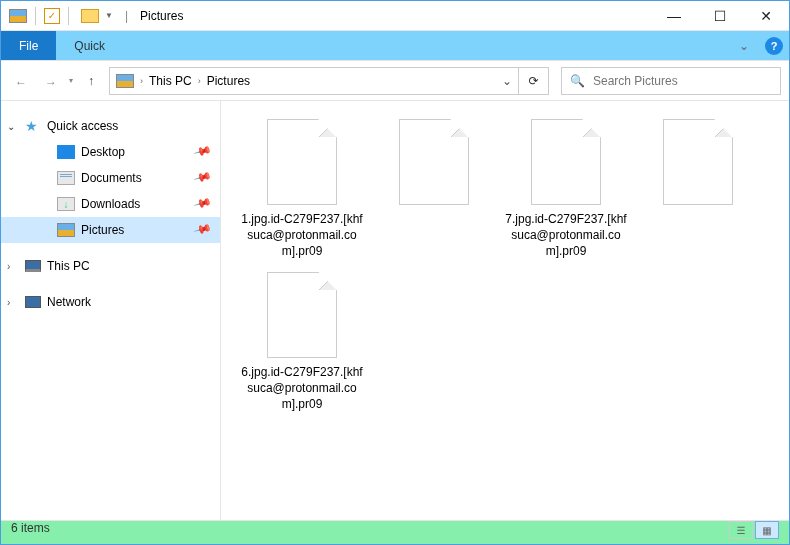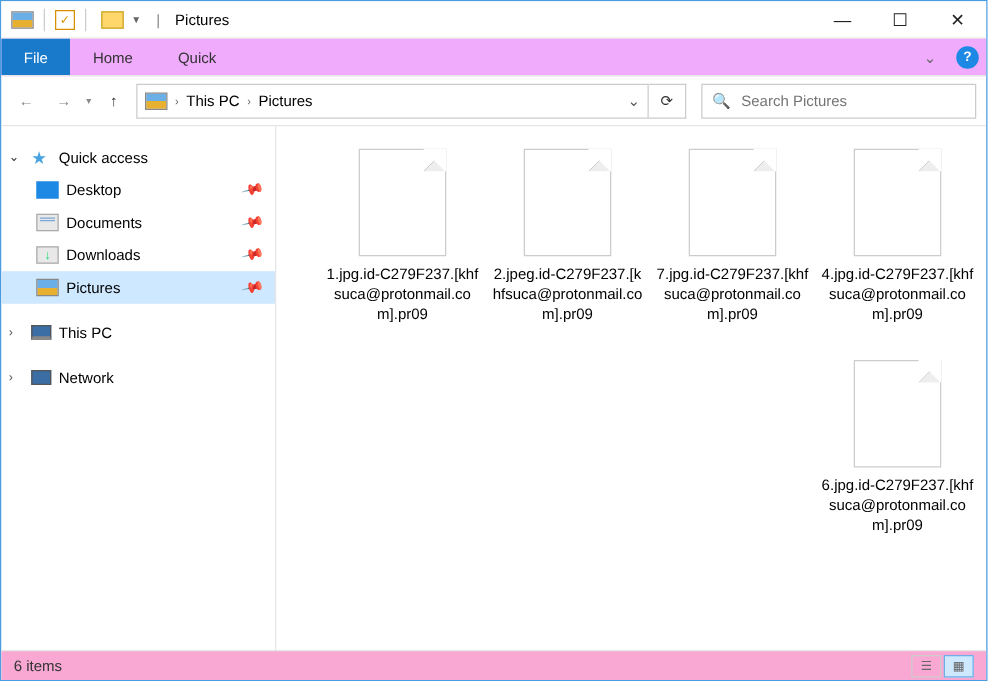--- a/index.html
+++ b/index.html
@@ -12,21 +12,21 @@
 .qat-sep { width: 1px; height: 18px; background: #ccc; margin: 0 4px; }
 .qat-check { width: 16px; height: 16px; border: 1px solid #d89000; display: flex; align-items: center; justify-content: center; color: #d89000; font-size: 10px; }
 .qat-folder { width: 18px; height: 14px; background: #ffd76a; border: 1px solid #c9a227; margin-left: 4px; }
 .qat-drop { color: #666; font-size: 8px; margin-left: 2px; }
 .title-sep { color: #888; margin: 0 8px; }
 .title-text { color: #000; }
 .win-controls { margin-left: auto; display: flex; }
 .win-btn { width: 46px; height: 30px; display: flex; align-items: center; justify-content: center; font-size: 14px; color: #222; }
 
 
-.ribbon { height: 30px; display: flex; align-items: stretch; background: #f0abfc; border-bottom: 1px solid #e5e5e5; }
+.ribbon { height: 30px; display: flex; align-items: stretch; background: #7dd3fc; border-bottom: 1px solid #e5e5e5; }
 .file-tab { background: #1979ca; color: #fff; padding: 0 18px; display: flex; align-items: center; }
 .rib-tab { padding: 0 18px; display: flex; align-items: center; color: #333; }
 .rib-spacer { flex: 1; }
 .rib-expand { width: 30px; display: flex; align-items: center; justify-content: center; color: #666; }
 .help-btn { width: 30px; display: flex; align-items: center; justify-content: center; }
 .help-circle { width: 18px; height: 18px; border-radius: 50%; background: #1e88e5; color: #fff; font-size: 11px; font-weight: bold; display: flex; align-items: center; justify-content: center; }
 
 
 .navbar { height: 40px; display: flex; align-items: center; padding: 0 8px; gap: 6px; border-bottom: 1px solid #e5e5e5; }
 .nav-arrow { width: 24px; height: 24px; display: flex; align-items: center; justify-content: center; color: #888; }
@@ -38,47 +38,47 @@
 .crumb { color: #000; }
 .addr-end { margin-left: auto; display: flex; gap: 10px; color: #555; }
 .refresh { width: 30px; height: 28px; border: 1px solid #ccc; border-left: none; display: flex; align-items: center; justify-content: center; color: #333; margin-left: -6px; }
 .search { width: 220px; height: 28px; border: 1px solid #ccc; display: flex; align-items: center; padding: 0 8px; gap: 8px; color: #888; margin-left: 6px; }
 .search input { border: none; outline: none; flex: 1; color: #888; font-style: normal; }
 
 
 .body { display: flex; height: 420px; }
 .sidebar { width: 220px; padding: 12px 0 0 0; border-right: 1px solid #e5e5e5; overflow: hidden; }
 .tree-item { display: flex; align-items: center; height: 26px; padding-left: 14px; gap: 6px; position: relative; }
-.tree-item.child { padding-left: 28px; }
+.tree-item.child { padding-left: 56px; }
 .tree-item.top { padding-left: 24px; }
 .tree-item.selected { background: #cde8ff; }
 .tree-chev { position: absolute; left: 6px; color: #555; font-size: 10px; transform: rotate(0deg); }
 .tree-chev.expanded { transform: none; color: #333; }
 .tree-chev.top2 { left: 6px; }
 .star-icon { width: 16px; height: 16px; color: #4aa3e0; font-size: 14px; }
 .folder-ico { width: 18px; height: 14px; }
 .desktop-ico { background: #1e88e5; }
 .docs-ico { background: #e8e8e8; border: 1px solid #aaa; position: relative; }
 .docs-ico::after { content: ""; position: absolute; inset: 2px; border-top: 3px double #7aa7d9; }
 .down-ico { background: #e8e8e8; border: 1px solid #aaa; display: flex; align-items: center; justify-content: center; color: #2d7; font-size: 10px; }
 .pic-ico { background: linear-gradient(#6ab0e6 50%, #e8b030 50%); border: 1px solid #888; }
 .pc-ico { width: 16px; height: 12px; background: #3a6ea5; border: 1px solid #555; border-bottom: 3px solid #888; }
 .net-ico { width: 16px; height: 12px; background: #3a6ea5; border: 1px solid #555; }
 .pin { margin-left: auto; margin-right: 10px; color: #888; font-size: 12px; transform: rotate(30deg); }
 
 
-.files { flex: 1; padding: 18px 10px 0 20px; display: flex; flex-wrap: wrap; align-content: flex-start; gap: 28px 10px; overflow: hidden; justify-content: flex-end; }
+.files { flex: 1; padding: 18px 10px 0 20px; display: flex; flex-wrap: wrap; align-content: flex-start; gap: 12px 10px; overflow: hidden; }
 .file { width: 122px; display: flex; flex-direction: column; align-items: center; text-align: center; }
 .file-icon { width: 70px; height: 86px; background: #fff; border: 1px solid #ccc; position: relative; margin-bottom: 6px; }
 .file-icon::before { content: ""; position: absolute; top: -1px; right: -1px; width: 18px; height: 18px; background: linear-gradient(135deg, #fff 48%, #ccc 50%, #eee 52%); }
 .file-icon::after { content: ""; position: absolute; top: -1px; right: -1px; width: 18px; height: 18px; background: #fff; clip-path: polygon(100% 0, 100% 100%, 0 0); border-left: 1px solid #ccc; border-bottom: 1px solid #ccc; }
 .fname { color: #000; line-height: 1.35; word-break: break-all; max-height: 52px; overflow: hidden; }
 
 
-.status { position: absolute; bottom: 0; left: 0; right: 0; height: 24px; border-top: 1px solid #e5e5e5; display: flex; align-items: center; padding: 0 10px; background: #f9a8d4; }
+.status { position: absolute; bottom: 0; left: 0; right: 0; height: 24px; border-top: 1px solid #e5e5e5; display: flex; align-items: flex-start; padding: 0 10px; background: #86efac; }
 .status-text { color: #333; }
 .view-btns { margin-left: auto; display: flex; gap: 2px; }
 .vbtn { width: 24px; height: 18px; border: 1px solid #ccc; display: flex; align-items: center; justify-content: center; font-size: 10px; color: #666; }
 .vbtn.active { background: #cde8ff; border-color: #6ab0e6; }
 </style>
 </head>
 <body>
 
 <div class="titlebar">
   <div class="titlebar-left">
@@ -94,23 +94,20 @@
   <div class="win-controls">
     <div class="win-btn">—</div>
     <div class="win-btn">☐</div>
     <div class="win-btn">✕</div>
   </div>
 </div>
 
 <div class="ribbon">
   <div class="file-tab">
       <span>File</span>
-    </div>
-  <div class="rib-tab">
-      <span>Home</span>
     </div>
   <div class="rib-tab">
       <span>Quick</span>
     </div>
   <div class="rib-spacer"></div>
   <div class="rib-expand">⌄</div>
   <div class="help-btn">
       <div class="help-circle">?</div>
     </div>
 </div>
@@ -178,29 +175,27 @@
     </div>
   </div>
 
   <div class="files">
     <div class="file">
       <div class="file-icon"></div>
       <div class="fname">1.jpg.id-C279F237.[khfsuca@protonmail.com].pr09</div>
     </div>
     <div class="file">
       <div class="file-icon"></div>
-      <div class="fname">2.jpeg.id-C279F237.[khfsuca@protonmail.com].pr09</div>
     </div>
     <div class="file">
       <div class="file-icon"></div>
       <div class="fname">7.jpg.id-C279F237.[khfsuca@protonmail.com].pr09</div>
     </div>
     <div class="file">
       <div class="file-icon"></div>
-      <div class="fname">4.jpg.id-C279F237.[khfsuca@protonmail.com].pr09</div>
     </div>
     <div class="file">
       <div class="file-icon"></div>
       <div class="fname">6.jpg.id-C279F237.[khfsuca@protonmail.com].pr09</div>
     </div>
   </div>
 </div>
 
 <div class="status">
   <span class="status-text">6 items</span>

